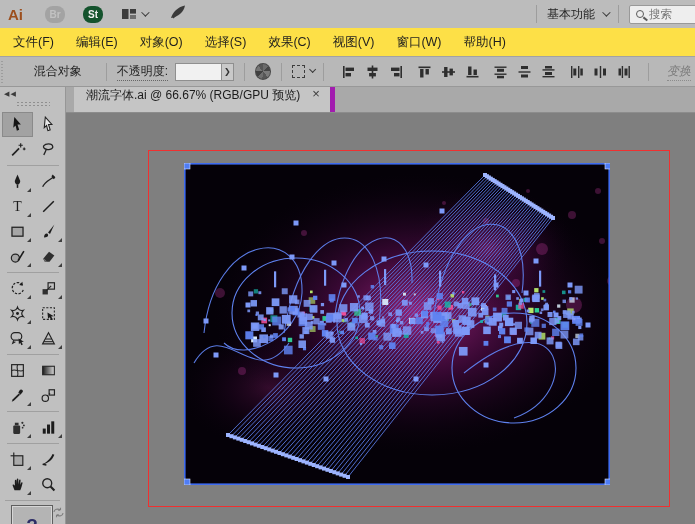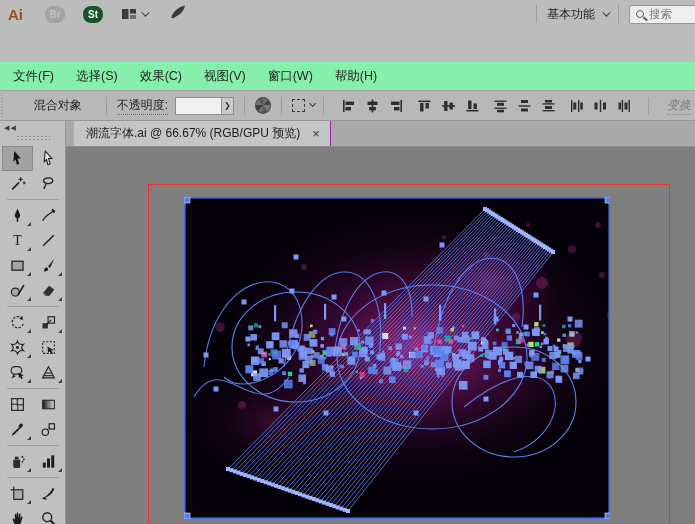--- a/index.html
+++ b/index.html
@@ -18,21 +18,21 @@
   .rocket { margin-left:22px; }
   .tb-right { margin-left:auto; display:flex; align-items:center; }
   .vsep { width:1px; height:18px; background:#9d9d9d; margin:0 10px; }
   .ws-switch { display:flex; align-items:center; gap:7px; font-size:12px; color:#252525; cursor:default; }
   .searchbox { display:flex; align-items:center; gap:5px; background:#eeeeee; border:1px solid #999; border-radius:2px; height:19px; padding:0 6px; width:74px; margin-right:-8px; }
   .mag { width:8px; height:8px; border:1.5px solid #5a5a5a; border-radius:50%; position:relative; flex:0 0 auto; }
   .mag::after { content:""; position:absolute; width:5px; height:1.5px; background:#5a5a5a; transform:rotate(38deg); left:6px; top:7px; }
   .searchbox input { border:none; background:transparent; outline:none; width:44px; font-size:11.5px; color:#444; font-family:inherit; }
 
   
-  .menubar { height:29px; display:flex; align-items:flex-start; padding:0 2px; background:#86efac; border-bottom:1px solid #a2a2a2; flex:0 0 auto;margin-top:34px; }
+  .menubar { height:29px; display:flex; align-items:flex-start; padding:0 2px; background:#fde047; border-bottom:1px solid #a2a2a2; flex:0 0 auto; }
   .menu-item { padding:0 11px; font-size:12.5px; color:#1e1e1e; line-height:28px; cursor:default; }
 
   
   .controlbar { height:30px; display:flex; align-items:center; background:#b8b8b8; border-bottom:1px solid #989898; flex:0 0 auto; padding-right:4px; }
   .grip { width:7px; height:22px; margin:0 6px 0 1px; background-image:repeating-linear-gradient(#9a9a9a 0 1px, transparent 1px 3px); background-size:2px 100%; background-repeat:repeat-y; opacity:.9; }
   .ctx-label { font-size:12px; color:#232323; margin:0 14px 0 20px; white-space:nowrap; }
   .link-label { font-size:12px; color:#232323; border-bottom:1px dotted #666; white-space:nowrap; }
   .opacity-input { width:46px; height:18px; background:#f1f1f1; border:1px solid #8f8f8f; border-right:none; margin-left:7px; font-size:11px; padding:0 3px; font-family:inherit; }
   .spin-btn { width:13px; height:18px; border:1px solid #8f8f8f; background:#c9c9c9; font-size:8px; color:#333; display:flex; align-items:center; justify-content:center; cursor:default; }
   .wheel { width:17px; height:17px; border-radius:50%; background:conic-gradient(#6b6b6b 0 45deg,#454545 45deg 90deg,#7a7a7a 90deg 140deg,#565656 140deg 185deg,#6e6e6e 185deg 225deg,#404040 225deg 275deg,#757575 275deg 320deg,#565656 320deg 360deg); border:1px solid #4a4a4a; }
@@ -55,21 +55,21 @@
   .tdiv { grid-column:1 / span 2; height:7px; position:relative; }
   .tdiv::after { content:""; position:absolute; left:5px; right:5px; top:3px; height:1px; background:#a0a0a0; }
   .tool svg { display:block; }
   .swatches { position:relative; height:70px; margin-top:4px; flex:0 0 auto; }
   .swatch-fill { position:absolute; left:11px; top:4px; width:42px; height:42px; background:#b4b4b4; border:1px solid #5e5e5e; box-shadow:inset 0 0 0 1px #d6d6d6; display:flex; align-items:center; justify-content:center; font-size:19px; font-weight:bold; color:#2c2c66; }
   .swap-icon { position:absolute; left:52px; top:4px; color:#7e7e7e; }
 
   
   .main-col { flex:1; display:flex; flex-direction:column; min-width:0; }
   .tabbar { height:26px; background:#a9a9a9; border-bottom:1px solid #8c8c8c; display:flex; align-items:stretch; flex:0 0 auto; }
-  .doc-tab { display:flex; align-items:center; gap:12px; background:#c5c5c5; border-right:1px solid #a21caf; padding:0 10px 0 12px; margin-left:8px; font-size:12px; color:#1c1c1c; white-space:nowrap; }
+  .doc-tab { display:flex; gap:12px; background:#c5c5c5; border-right:5px solid #a21caf; padding:0 10px 0 12px; margin-left:8px; font-size:12px; color:#1c1c1c; white-space:nowrap; }
   .tab-close { font-size:13px; color:#3c3c3c; cursor:default; line-height:1; }
 
   .canvas { flex:1; position:relative; background:#7f7f7f; overflow:hidden; }
   .artboard-red { position:absolute; left:82px; top:37px; width:522px; height:357px; border:1px solid #f03030; }
   .artwork { position:absolute; left:118px; top:50px; width:426px; height:322px; }
   .artwork svg { display:block; }
 </style>
 </head>
 <body>
 
@@ -102,20 +102,22 @@
       <div class="vsep"></div>
       <div class="searchbox">
         <span class="mag"></span>
         <input placeholder="搜索" style="">
       </div>
     </div>
   </div>
 
   <div class="menubar">
     <span class="menu-item">文件(F)</span>
+    <span class="menu-item">编辑(E)</span>
+    <span class="menu-item">对象(O)</span>
     <span class="menu-item">选择(S)</span>
     <span class="menu-item">效果(C)</span>
     <span class="menu-item">视图(V)</span>
     <span class="menu-item">窗口(W)</span>
     <span class="menu-item">帮助(H)</span>
   </div>
 
   <div class="controlbar">
     <div class="grip"></div>
     <span class="ctx-label">混合对象</span>

